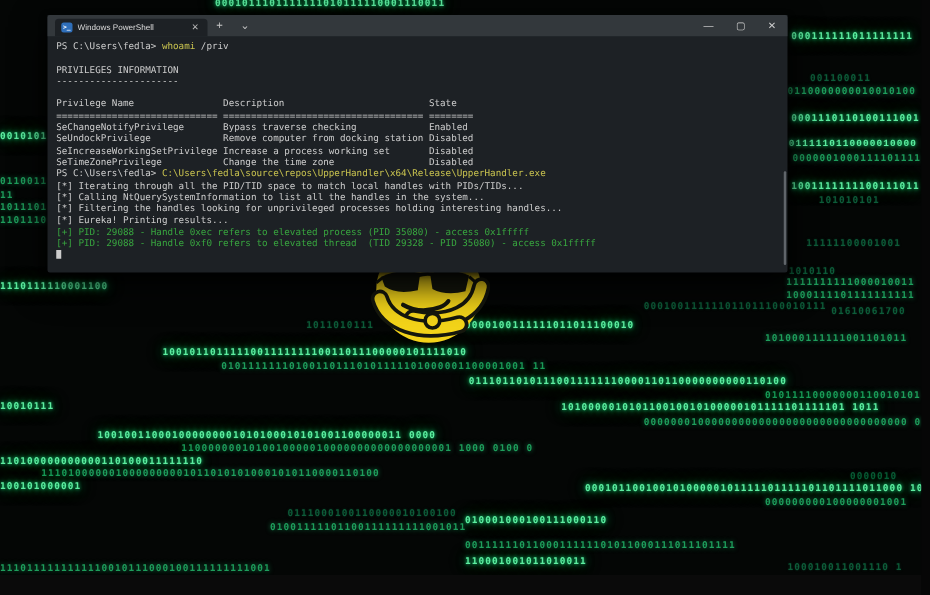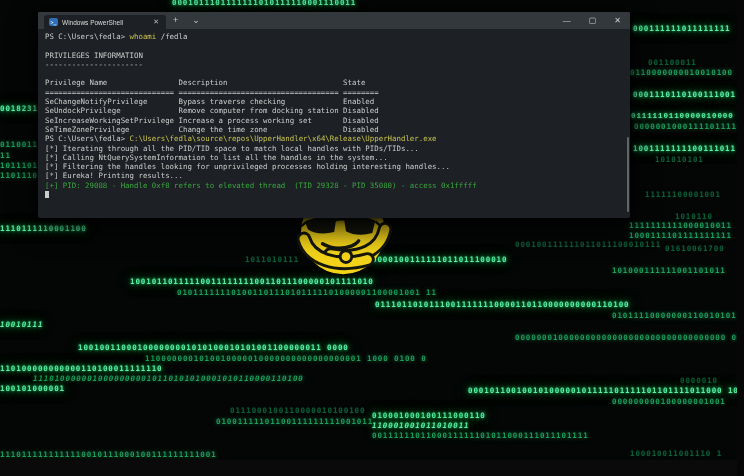--- a/index.html
+++ b/index.html
@@ -59,52 +59,53 @@
       <span class="mx b" style="left: 172px; top: -2px;">0001011101111111010111110001110011</span>
       <span class="mx b" style="left: 633px; top: 24px;">000111111011111111</span>
       <span class="mx d" style="left: 648px; top: 58px;">001100011</span>
       <span class="mx m" style="left: 630px; top: 68px;">0110000000010010100</span>
       <span class="mx b" style="left: 633px; top: 90px;">0001110110100111001</span>
       <span class="mx b bl" style="left: 631px; top: 112px; font-family: Liberation Mono, monospace;">0111110110000010000</span>
       <span class="mx m" style="left: 634px; top: 122px;">0000001000111101111</span>
       <span class="mx b" style="left: 633px; top: 144px;">1001111111100111011</span>
       <span class="mx d" style="left: 655px; top: 155px;">101010101</span>
       <span class="mx d" style="left: 645px; top: 190px;">11111100001001</span>
-      <span class="mx d" style="left: 631px; top: 212px; margin-left: 44px;">1010110</span>
+      <span class="mx d" style="left: 631px; top: 212px;">1010110</span>
       <span class="mx m" style="left: 629px; top: 221px;">1111111111000010011</span>
       <span class="mx m" style="left: 629px; top: 231px;">1000111101111111111</span>
-      <span class="mx b" style="left: 0px; top: 104px;">0018231</span>
+      <span class="mx b" style="left: 0px; top: 104px;">0010101</span>
       <span class="mx m" style="left: 0px; top: 140px;">0110011</span>
       <span class="mx m" style="left: 0px; top: 151px;">11</span>
       <span class="mx m" style="left: 0px; top: 161px;">1011101</span>
       <span class="mx m bl" style="left: 0px; top: 171px;">1101110</span>
       <span class="mx b" style="left: 0px; top: 224px;">1110111110001100</span>
       <span class="mx d" style="left: 515px; top: 240px;">000100111111011011100010111</span>
       <span class="mx d" style="left: 665px; top: 244px;">01610061700</span>
       <span class="mx d" style="left: 245px; top: 255px;">1011010111</span>
       <span class="mx b" style="left: 372px; top: 255px;">0000100111111011011100010</span>
       <span class="mx m" style="left: 612px; top: 266px;">101000111111001101011</span>
       <span class="mx b" style="left: 130px; top: 277px;">100101101111100111111110011011100000101111010</span>
       <span class="mx m bl" style="left: 177px; top: 288px;">010111111101001101110101111101000001100001001 11</span>
       <span class="mx b" style="left: 375px; top: 300px;">01110110101110011111110000110110000000000110100</span>
       <span class="mx m" style="left: 612px; top: 311px;">01011110000000110010101</span>
-      <span class="mx b" style="left: 0px; top: 320px; font-style: italic;">10010111</span>
+      <span class="mx b" style="left: 0px; top: 320px;">10010111</span>
+      <span class="mx b" style="left: 449px; top: 321px;">101000001010110010010100000101111101111101 1011</span>
       <span class="mx m bl" style="left: 515px; top: 333px;">000000010000000000000000000000000000000 01</span>
       <span class="mx b" style="left: 65px; top: 343px; padding-left: 13px;">100100110001000000001010100010101001100000011 0000</span>
       <span class="mx m" style="left: 145px; top: 354px;">1100000001010010000010000000000000000001 1000 0100 0</span>
       <span class="mx b" style="left: 0px; top: 364px;">110100000000000110100011111110</span>
-      <span class="mx m bl" style="left: 33px; top: 374px; font-style: italic;">11101000000100000000010110101010001010110000110100</span>
+      <span class="mx m bl" style="left: 33px; top: 374px;">11101000000100000000010110101010001010110000110100</span>
       <span class="mx d" style="left: 680px; top: 376px;">0000010</span>
       <span class="mx b" style="left: 0px; top: 384px;">100101000001</span>
       <span class="mx b" style="left: 468px; top: 386px;">00010110010010100000101111101111101101111011000 10</span>
       <span class="mx m" style="left: 612px; top: 397px;">000000000100000001001</span>
       <span class="mx d" style="left: 230px; top: 406px;">0111000100110000010100100</span>
       <span class="mx b" style="left: 372px; top: 411px;">010001000100111000110</span>
       <span class="mx m bl" style="left: 216px; top: 417px;">01001111101100111111111001011</span>
-      <span class="mx b" style="left: 372px; top: 421px; font-style: italic;">110001001011010011</span>
+      <span class="mx b" style="left: 372px; top: 444px;">110001001011010011</span>
       <span class="mx m" style="left: 372px; top: 431px;">0011111101100011111101011000111011101111</span>
       <span class="mx m" style="left: 0px; top: 450px;">1110111111111110010111000100111111111001</span>
       <span class="mx d" style="left: 630px; top: 449px;">100010011001110 1</span>
     </div>
 
   <svg class="emoji" viewBox="0 0 96 88">
     <circle cx="47" cy="39" r="43" fill="#f2d319"></circle>
 
     <path d="M8 28 Q24 21 40 25 L38 39 Q21 43 11 36 Z" fill="#15170d"></path>
     <path d="M48 25 Q64 20 80 27 L77 40 Q61 44 50 38 Z" fill="#15170d"></path>
@@ -131,36 +132,37 @@
         <span class="tab-x">✕</span>
       </div>
       <span class="bar-btn">+</span>
       <span class="bar-btn">⌄</span>
       <span class="bar-spacer"></span>
       <span class="win-btn">—</span>
       <span class="win-btn">▢</span>
       <span class="win-btn">✕</span>
     </div>
     <div class="content">
-        <div class="tline"><span class="c-fg">PS C:\Users\fedla&gt; </span><span class="c-yel">whoami</span><span class="c-fg"> /fedla</span></div>
+        <div class="tline"><span class="c-fg">PS C:\Users\fedla&gt; </span><span class="c-yel">whoami</span><span class="c-fg"> /priv</span></div>
         <div class="tline">&nbsp;</div>
         <div class="tline"><span class="c-fg">PRIVILEGES INFORMATION</span></div>
         <div class="tline"><span class="c-fg">----------------------</span></div>
         <div class="tline">&nbsp;</div>
         <div class="tline"><span class="c-fg">Privilege Name                Description                          State   </span></div>
         <div class="tline"><span class="c-fg">============================= ==================================== ========</span></div>
         <div class="tline"><span class="c-fg">SeChangeNotifyPrivilege       Bypass traverse checking             Enabled </span></div>
         <div class="tline"><span class="c-fg">SeUndockPrivilege             Remove computer from docking station Disabled</span></div>
         <div class="tline"><span class="c-fg">SeIncreaseWorkingSetPrivilege Increase a process working set       Disabled</span></div>
         <div class="tline"><span class="c-fg">SeTimeZonePrivilege           Change the time zone                 Disabled</span></div>
         <div class="tline"><span class="c-fg">PS C:\Users\fedla&gt; </span><span class="c-yel">C:\Users\fedla\source\repos\UpperHandler\x64\Release\UpperHandler.exe</span></div>
         <div class="tline"><span class="c-fg">[*] Iterating through all the PID/TID space to match local handles with PIDs/TIDs...</span></div>
         <div class="tline"><span class="c-fg">[*] Calling NtQuerySystemInformation to list all the handles in the system...</span></div>
         <div class="tline"><span class="c-fg">[*] Filtering the handles looking for unprivileged processes holding interesting handles...</span></div>
         <div class="tline"><span class="c-fg">[*] Eureka! Printing results...</span></div>
+        <div class="tline"><span class="c-grn">[+] PID: 29088 - Handle 0xec refers to elevated process (PID 35080) - access 0x1fffff</span></div>
         <div class="tline"><span class="c-grn">[+] PID: 29088 - Handle 0xf0 refers to elevated thread  (TID 29328 - PID 35080) - access 0x1fffff</span></div>
         <div class="tline"><span class="cursor"></span></div>
       </div>
     <div class="scrollbar"></div>
   </div>
 
   <div class="strip-bottom"></div>
   <div class="strip-right"></div>
 </div>
 

